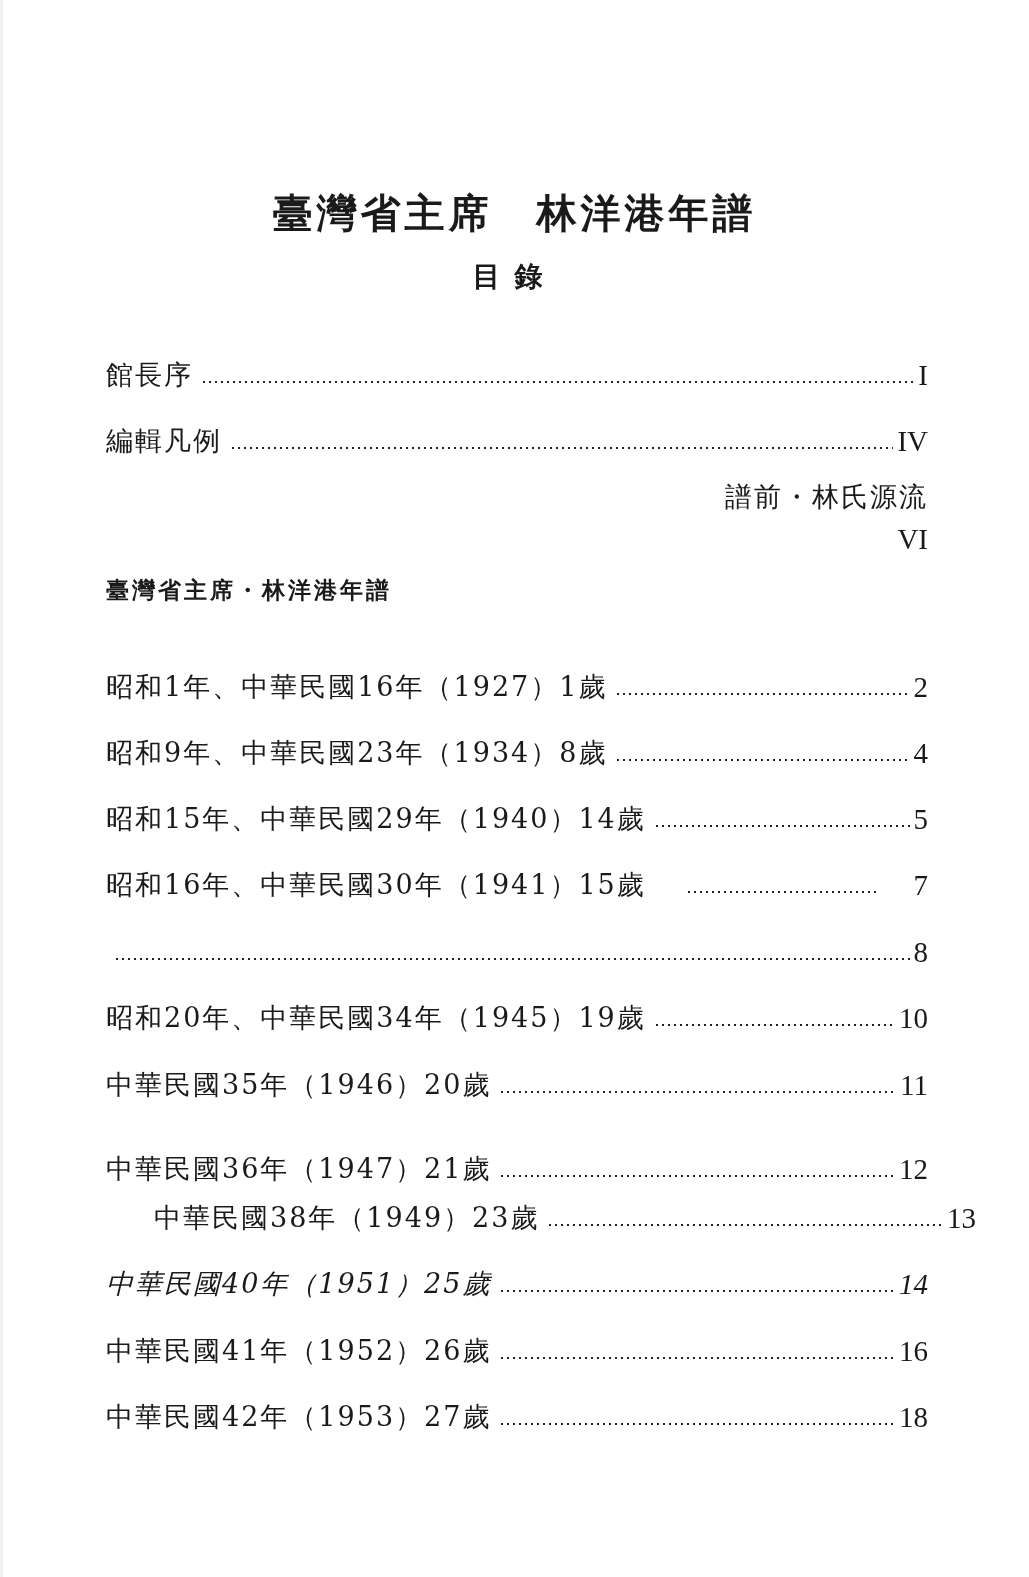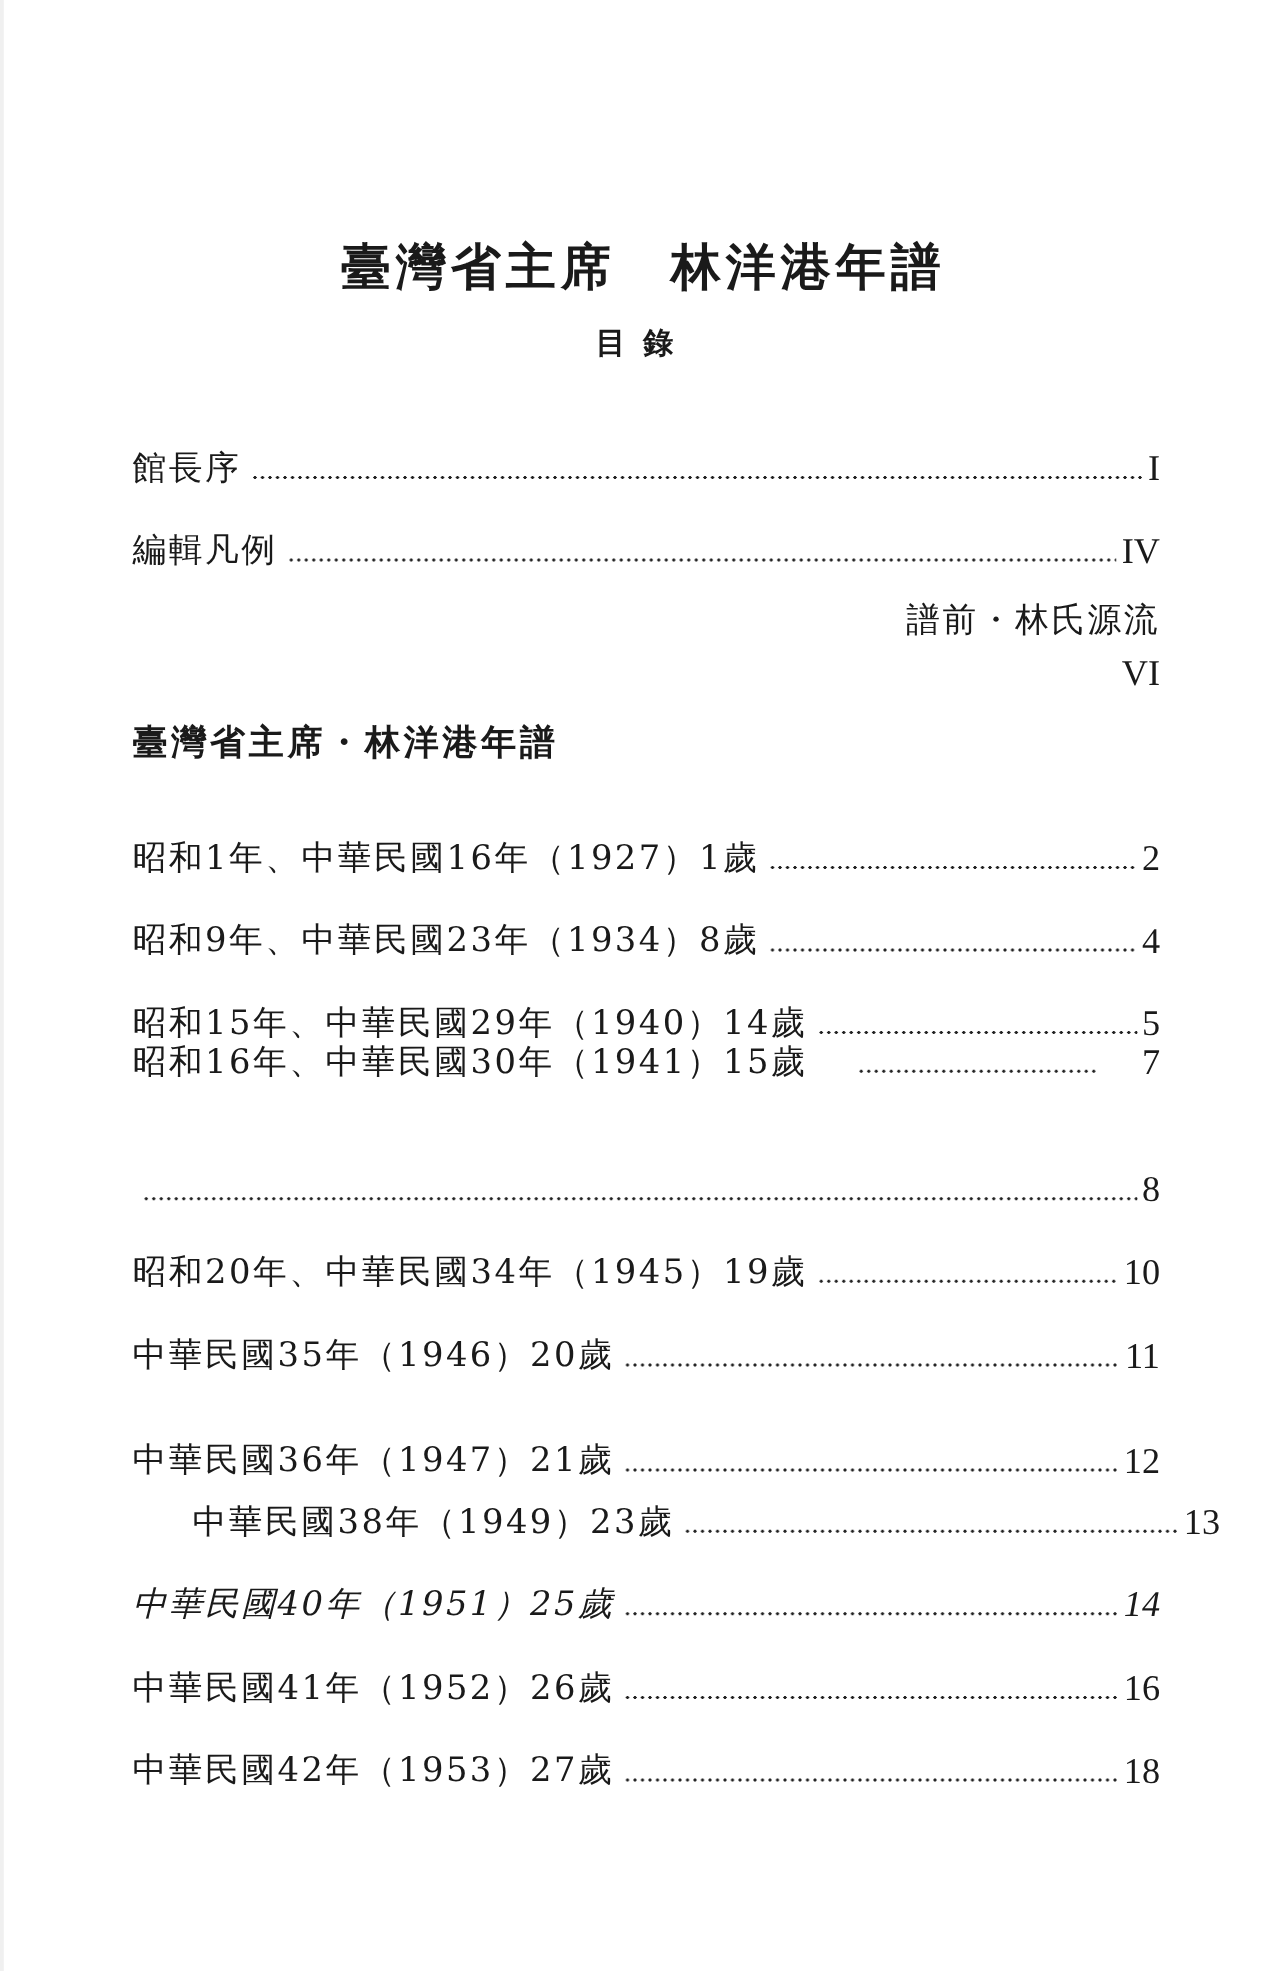--- a/index.html
+++ b/index.html
@@ -9,37 +9,37 @@
     color: #1a1a1a;
   }
   .page-edge { position: absolute; left: 0; top: 0; width: 3px; height: 1577px; background: #f0f0f0; }
   .title {
     position: absolute; left: 0; width: 1029px; top: 186px;
     text-align: center; font-size: 40px; font-weight: bold; letter-spacing: 4px;
     font-family: "DejaVu Sans", "Liberation Sans", sans-serif;
   }
   .subtitle {
     position: absolute; left: 0; width: 1029px; top: 258px;
-    text-align: center; font-size: 24px; font-weight: bold; letter-spacing: 14px;
+    text-align: center; font-size: 28px; font-weight: bold; letter-spacing: 14px;
     font-family: "DejaVu Sans", "Liberation Sans", sans-serif;
   }
   .toc { position: absolute; left: 106px; width: 822px; }
   .entry {
     position: absolute; left: 0; width: 822px; height: 40px;
     display: flex; align-items: flex-end; font-size: 27px; line-height: 34px;
   }
   .entry .label { white-space: nowrap; letter-spacing: 2px; }
   .entry .leader {
     flex: 1; margin: 0 4px 8px 8px; height: 4px;
     background-image: radial-gradient(circle, #222 1.2px, transparent 1.4px);
     background-size: 6px 4px; background-repeat: repeat-x; background-position: left center;
   }
   .entry .page { white-space: nowrap; font-family: "Liberation Serif", serif; font-size: 29px; }
   .section-heading {
-    position: absolute; left: 106px; top: 575px; font-size: 28px; font-weight: bold;
+    position: absolute; left: 106px; top: 575px; font-size: 23px; font-weight: bold;
     letter-spacing: 3px; font-family: "DejaVu Sans", "Liberation Sans", sans-serif;
   }
 </style>
 </head>
 <body>
 
 <div class="page-edge"></div>
 
 <div class="title">臺灣省主席　林洋港年譜</div>
 <div class="subtitle">目錄</div>
@@ -73,21 +73,21 @@
   <div class="entry" style="top:730px;">
     <span class="label">昭和9年、中華民國23年（1934）8歲</span>
     <span class="leader"></span>
     <span class="page">4</span>
   </div>
   <div class="entry" style="top:796px;">
     <span class="label">昭和15年、中華民國29年（1940）14歲</span>
     <span class="leader"></span>
     <span class="page">5</span>
   </div>
-  <div class="entry" style="top:827px;gap:32px;">
+  <div class="entry" style="top:862px;gap:32px;">
     <span class="label">昭和16年、中華民國30年（1941）15歲</span>
     <span class="leader"></span>
     <span class="page">7</span>
   </div>
   <div class="entry" style="top:929px;">
     <span class="leader"></span>
     <span class="page">8</span>
   </div>
   <div class="entry" style="top:995px;justify-content:center;">
     <span class="label">昭和20年、中華民國34年（1945）19歲</span>

